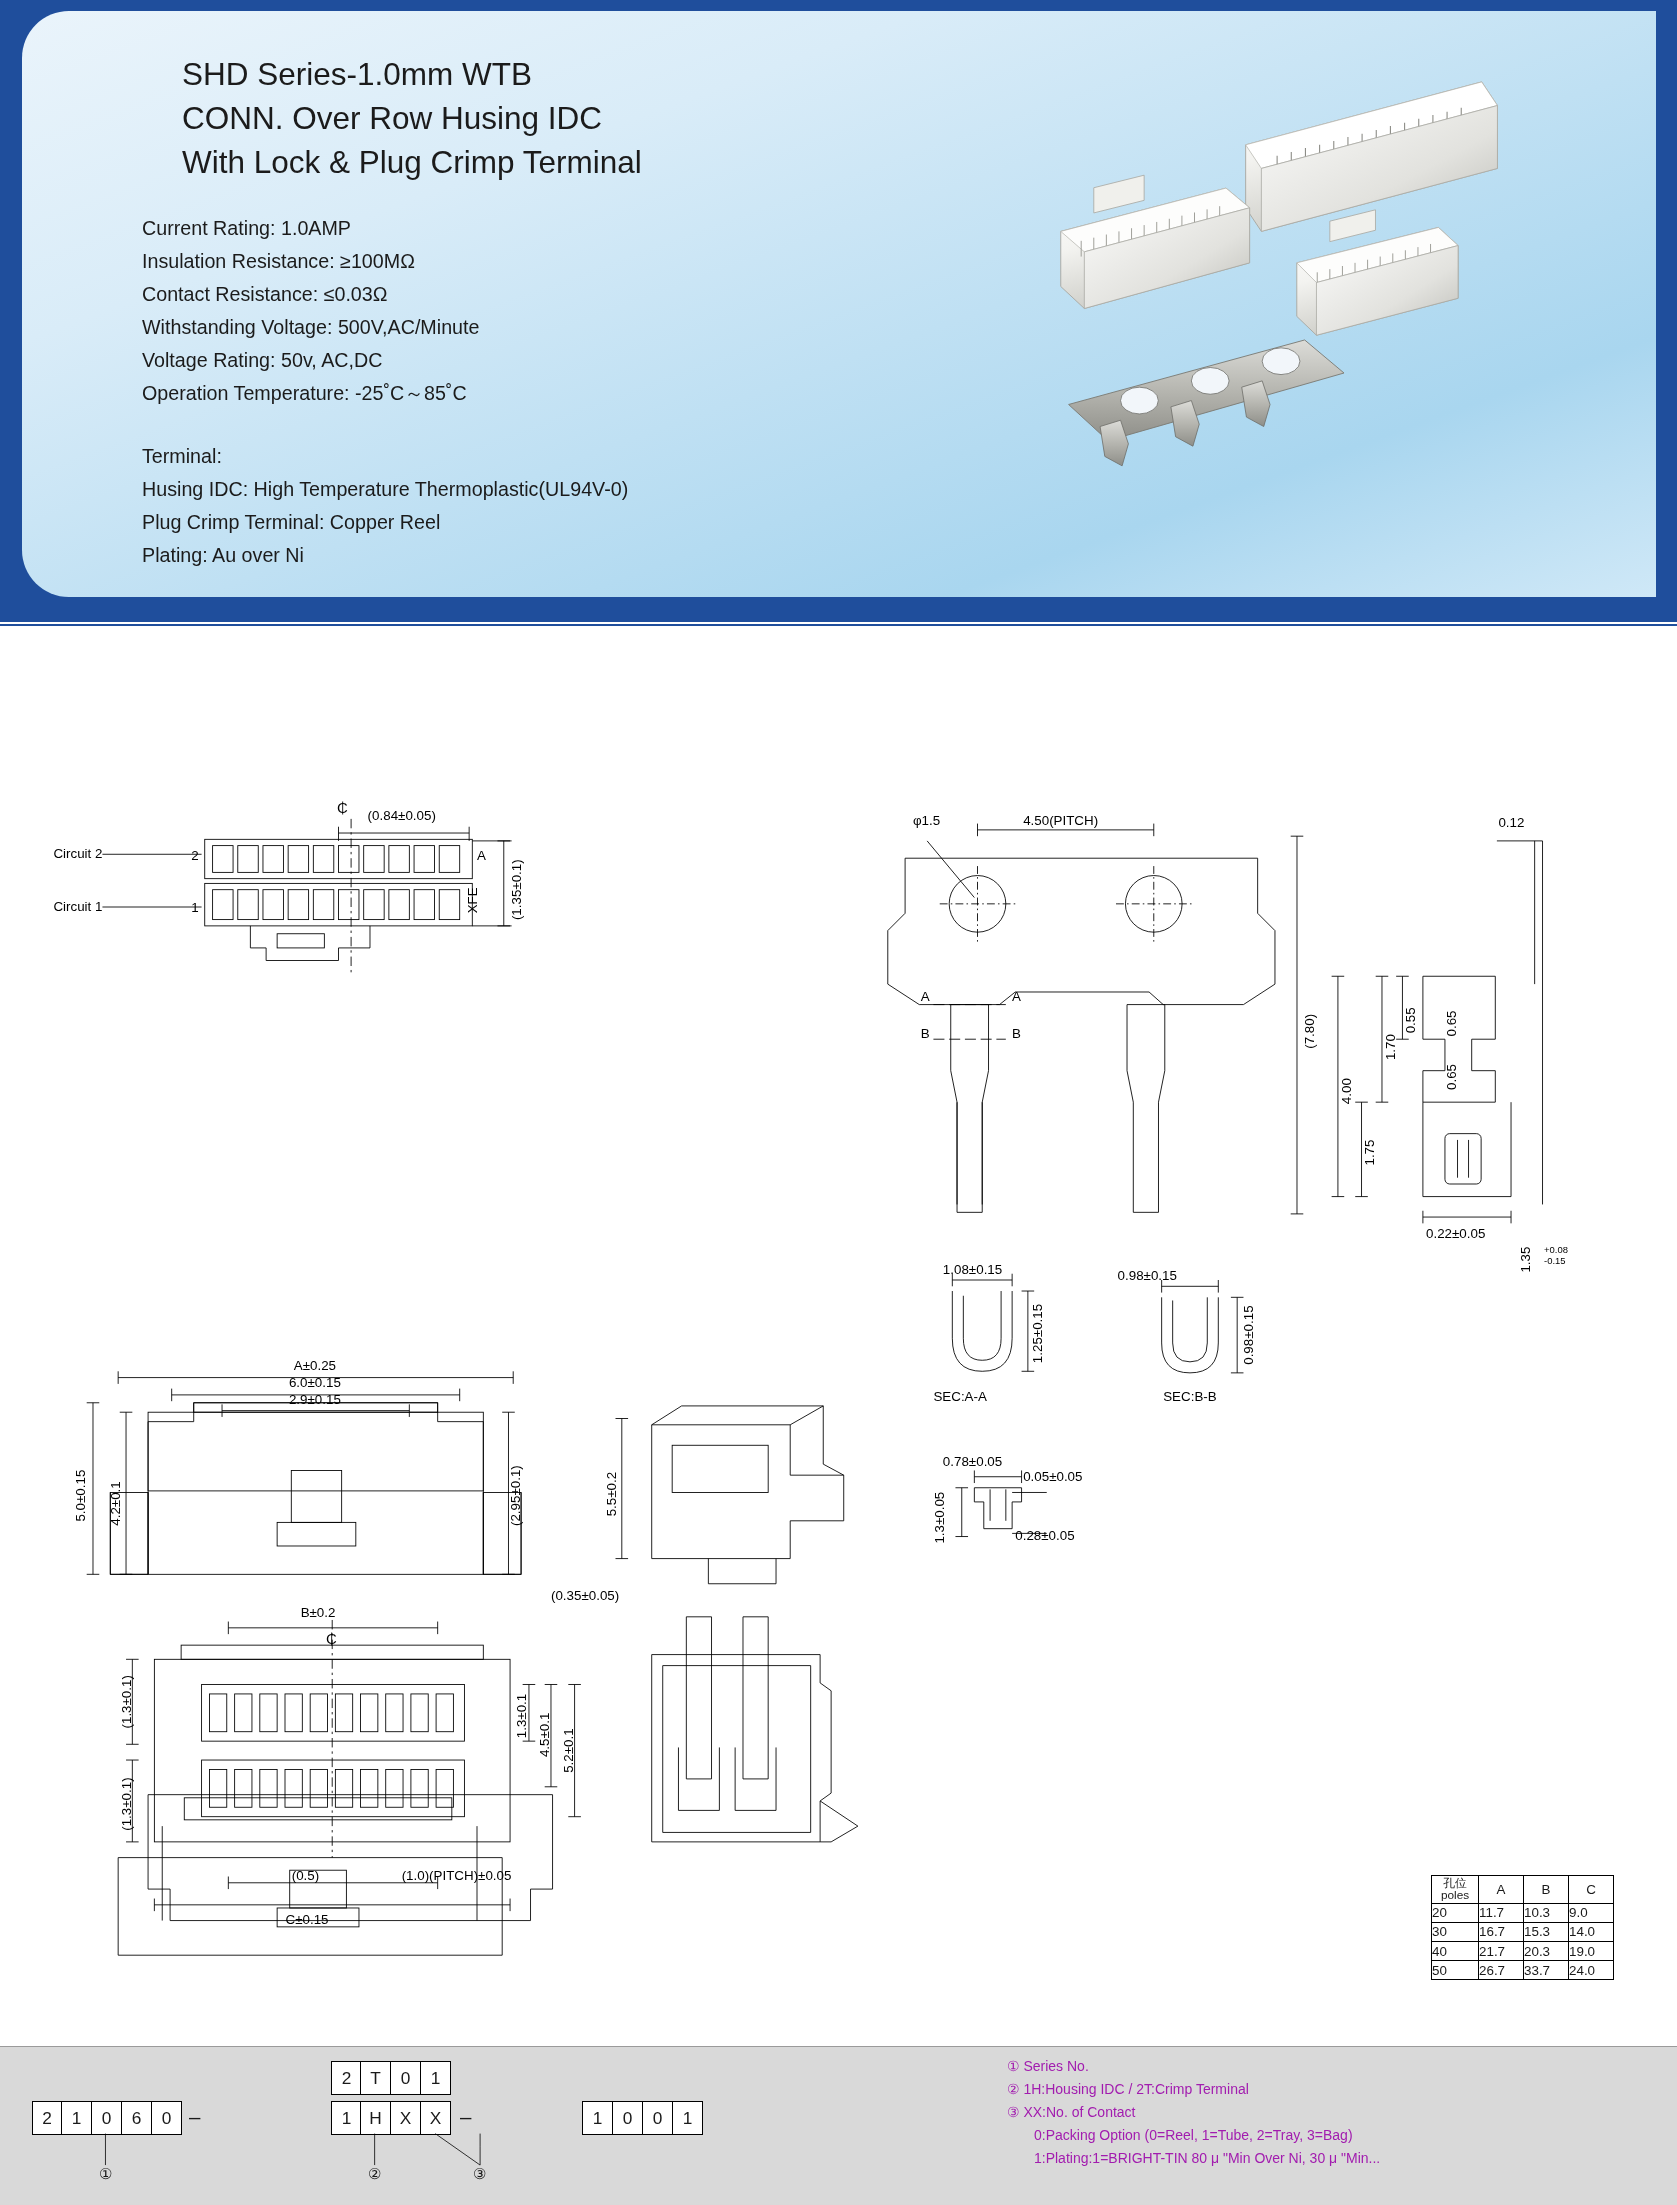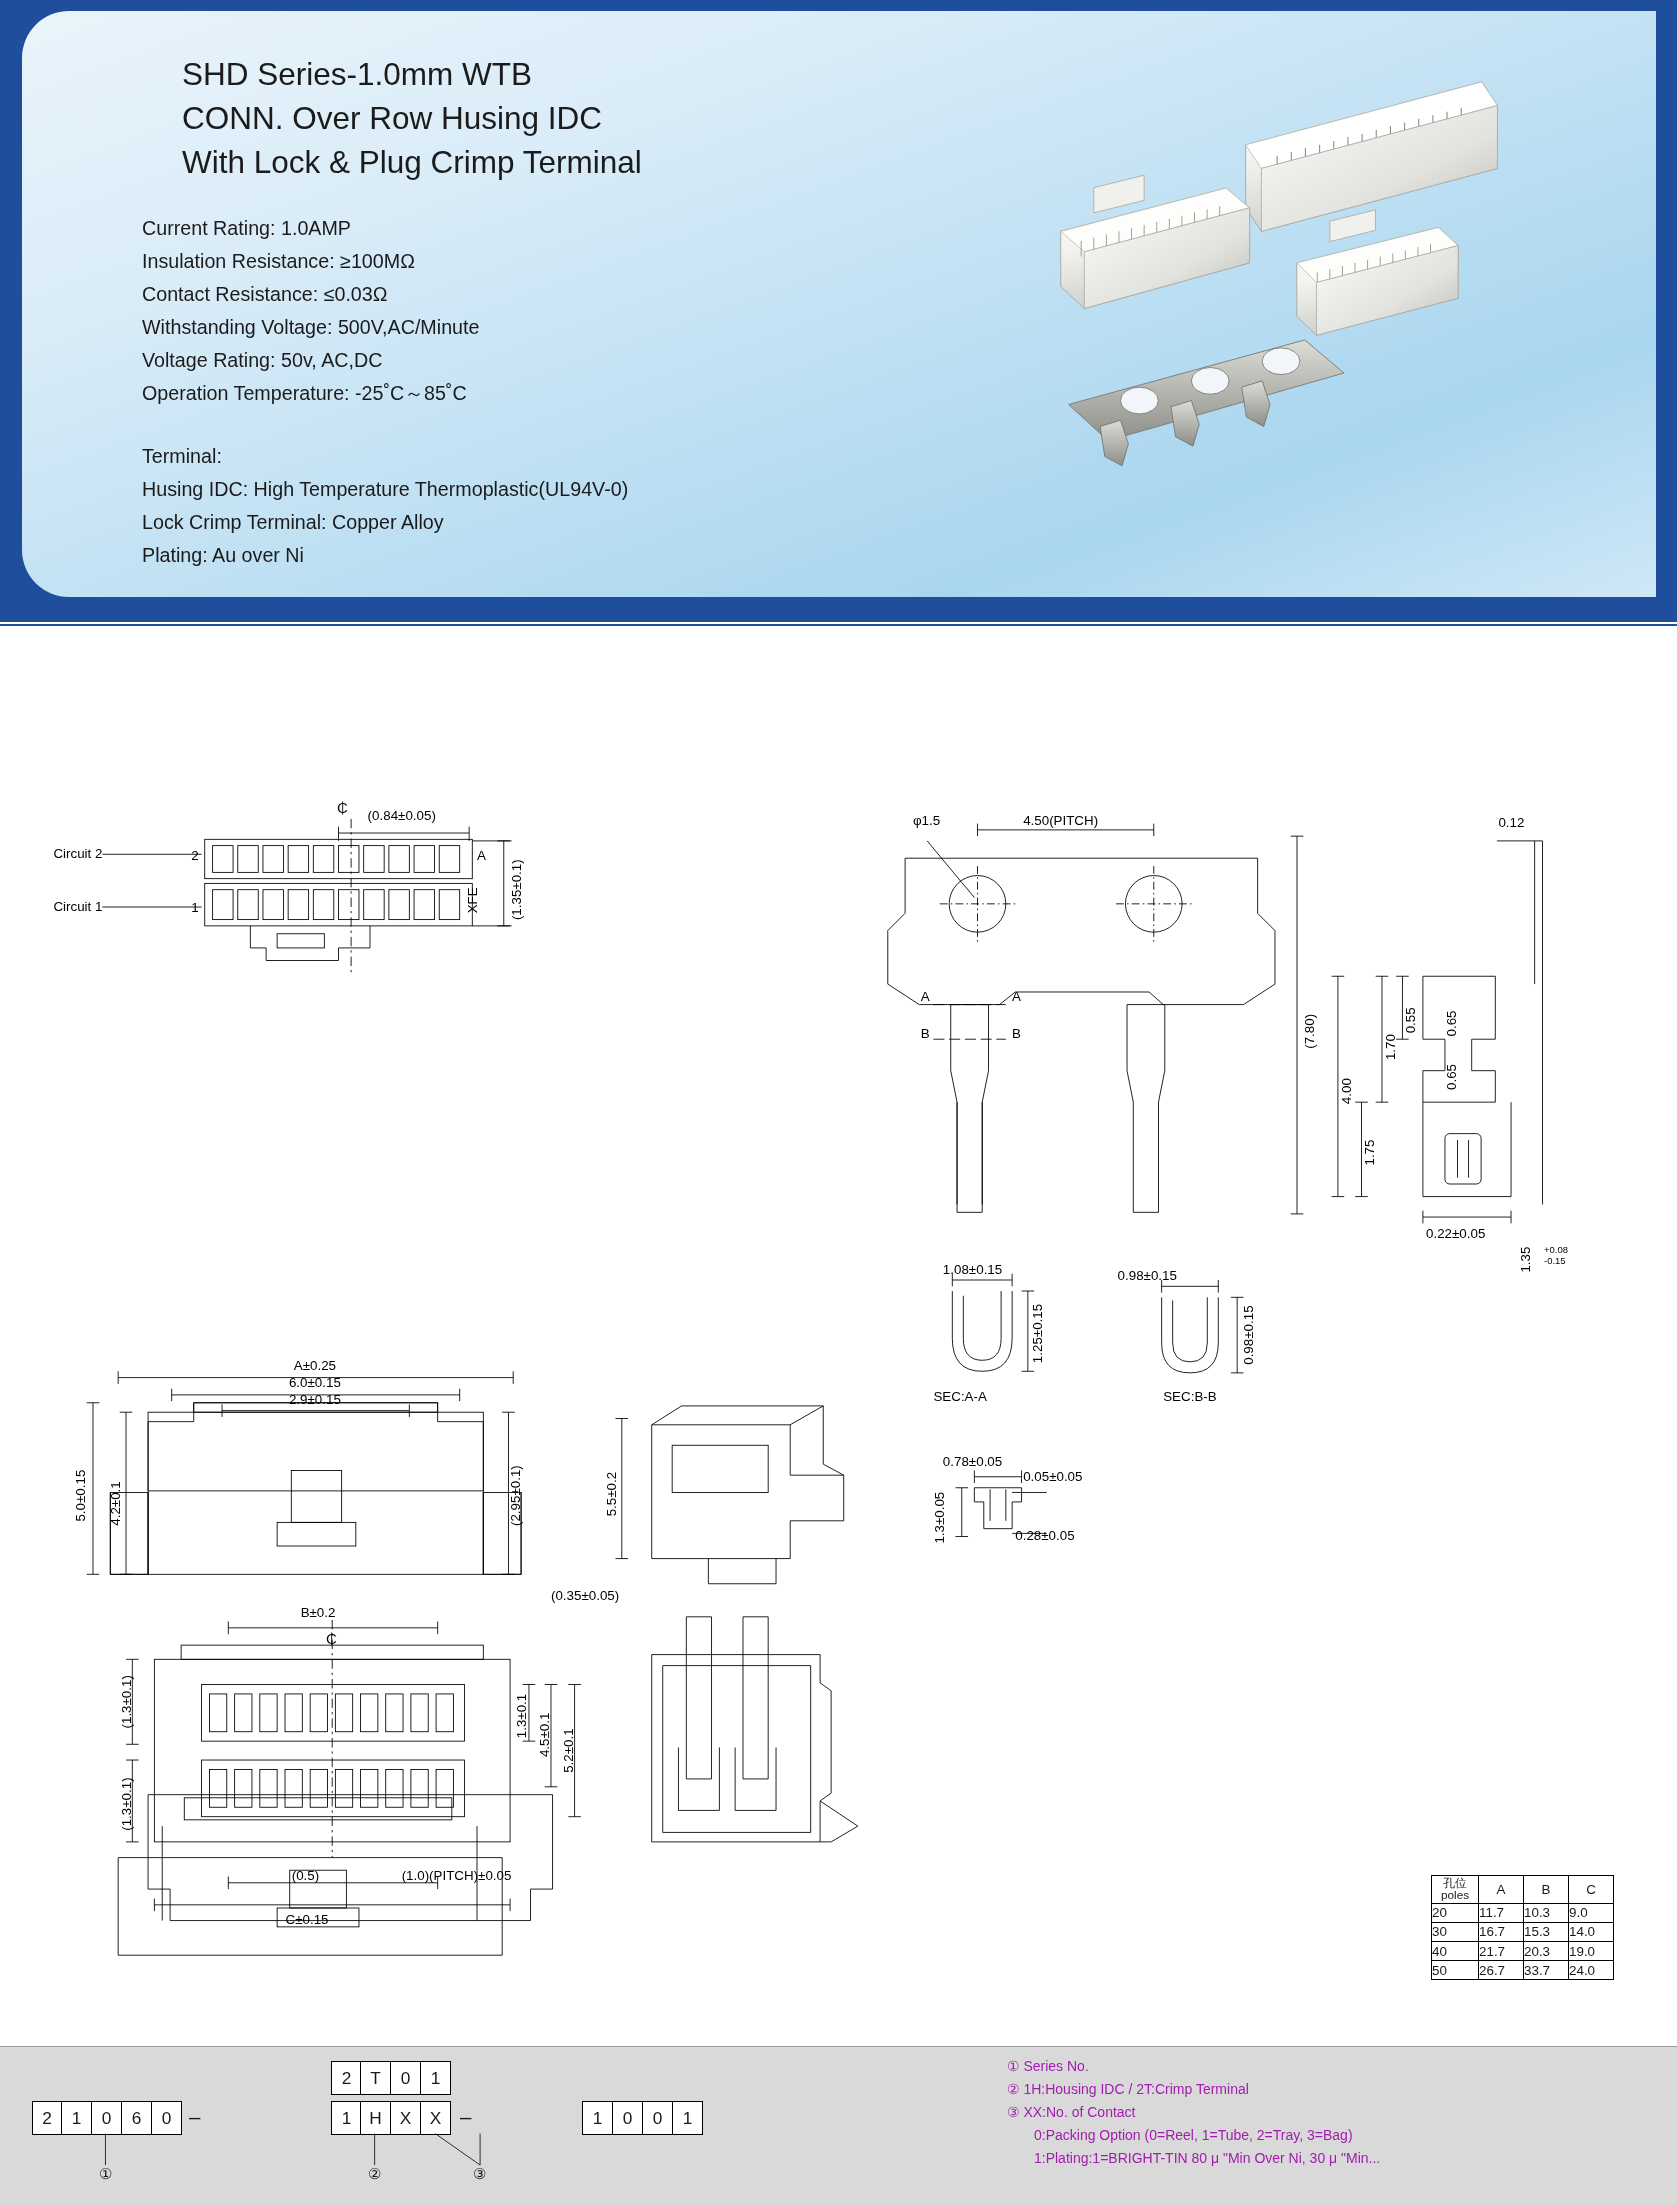--- a/index.html
+++ b/index.html
@@ -96,21 +96,21 @@
         <div>Insulation Resistance: ≥100MΩ</div>
         <div>Contact Resistance: ≤0.03Ω</div>
         <div>Withstanding Voltage: 500V,AC/Minute</div>
         <div>Voltage Rating: 50v, AC,DC</div>
         <div>Operation Temperature: -25˚C～85˚C</div>
       </div>
 
       <div class="material">
         <div>Terminal:</div>
         <div>Husing IDC: High Temperature Thermoplastic(UL94V-0)</div>
-        <div>Lock Crimp Terminal: Copper Alloy</div>
+        <div>Plug Crimp Terminal: Copper Reel</div>
         <div>Plating: Au over Ni</div>
       </div>
 
       <div class="photo">
         <svg width="598" height="480" viewBox="0 0 760 610">
           <defs>
             <linearGradient id="plas" x1="0" y1="0" x2="0.4" y2="1">
               <stop offset="0" stop-color="#ffffff"></stop>
               <stop offset="0.45" stop-color="#f3f3f0"></stop>
               <stop offset="1" stop-color="#c9c9c3"></stop>

